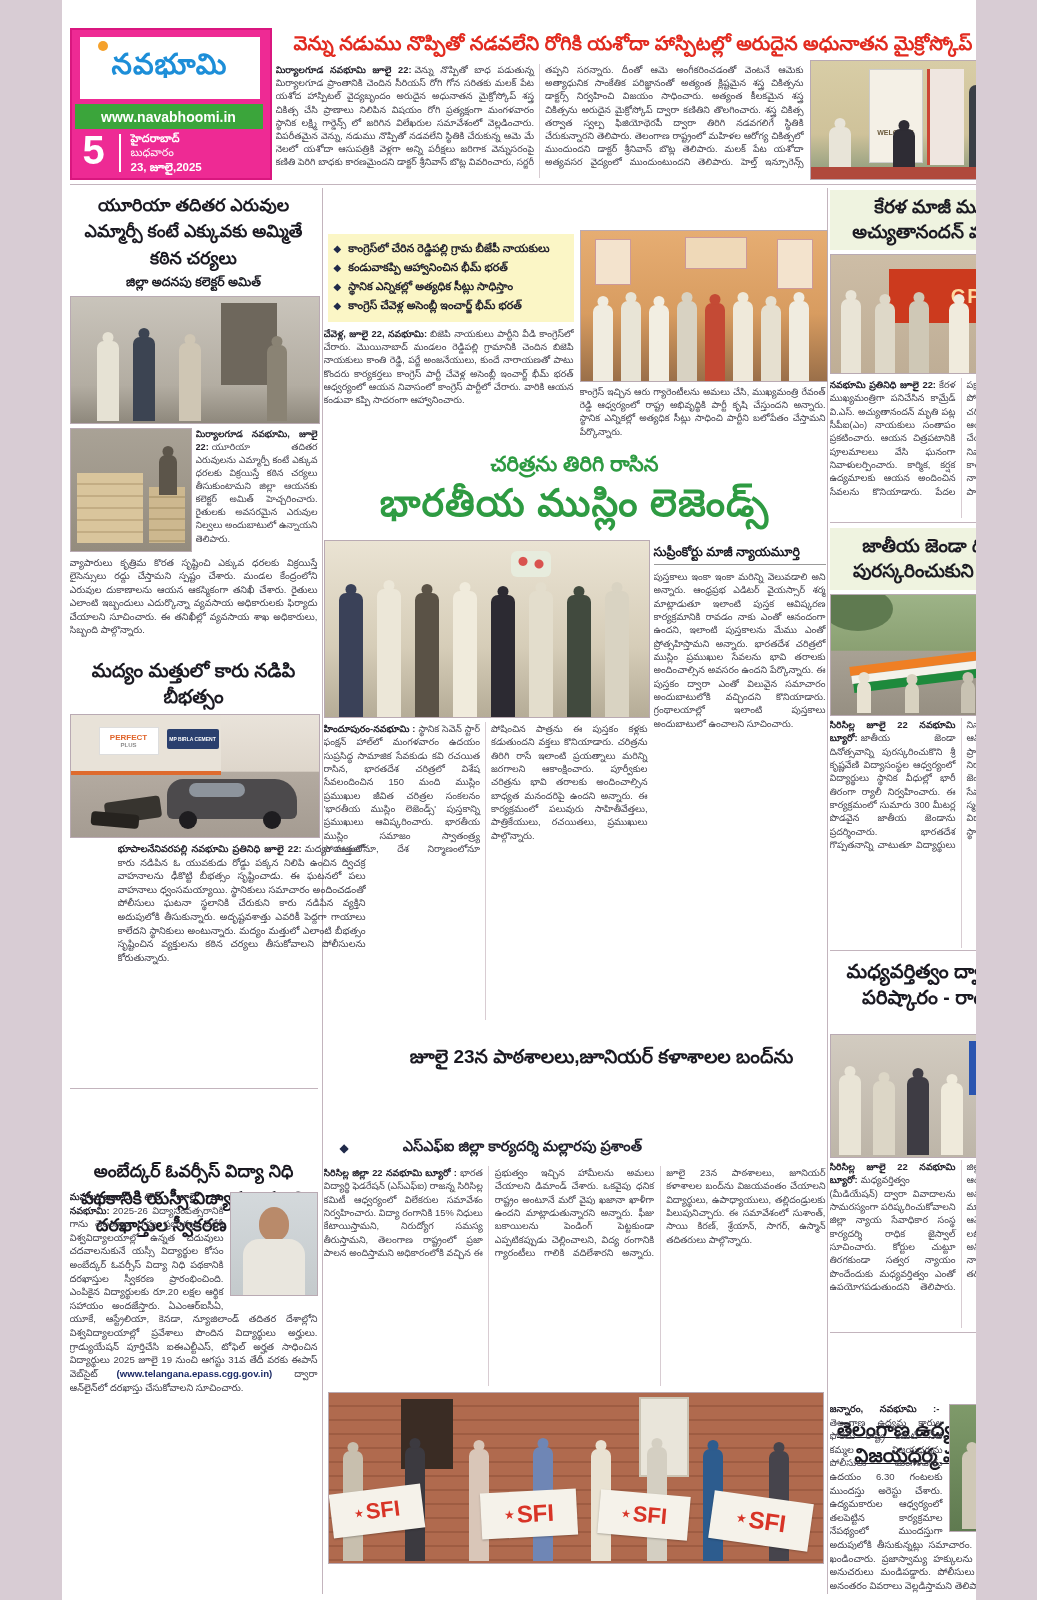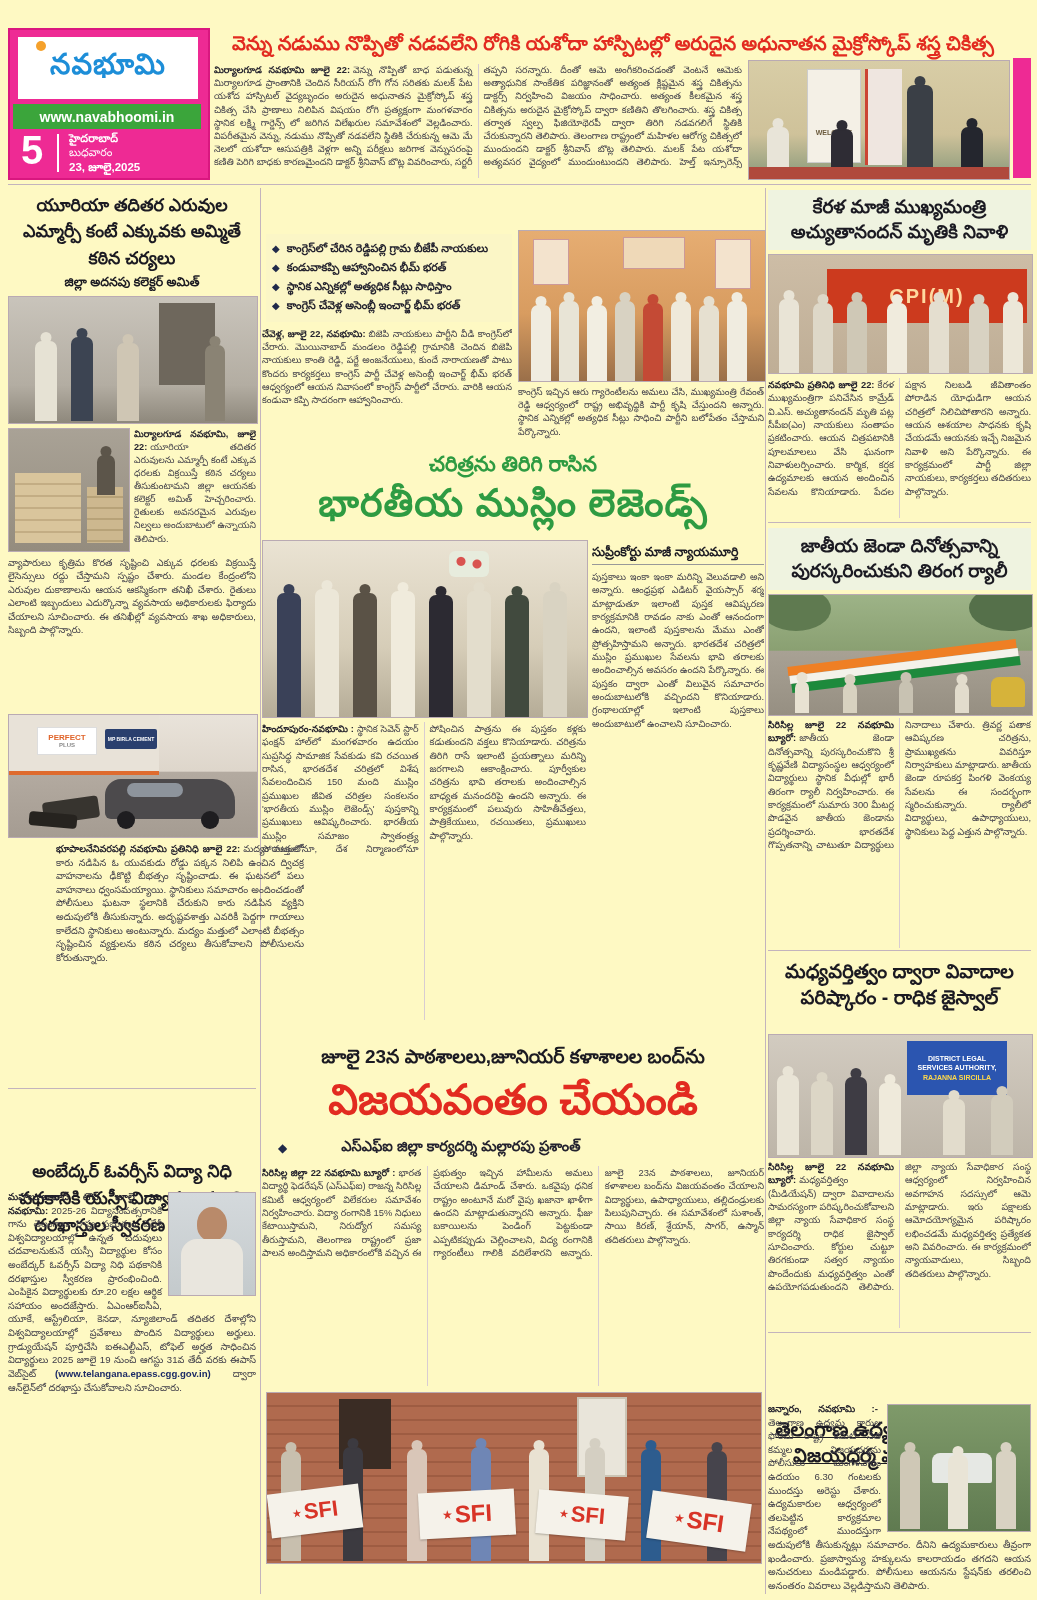--- a/index.html
+++ b/index.html
@@ -1,17 +1,17 @@
 <!DOCTYPE html>
 <html><head>
 <meta charset="utf-8">
 <style>
   html,body{margin:0;padding:0;}
   body{font-family:"Liberation Sans","DejaVu Sans",sans-serif;background:#d8ccd4;}
-  #page{position:relative;width:1037px;height:1600px;background:#fef9c3;overflow:hidden;margin:0 auto;}
+  #page{position:relative;width:914px;height:1600px;background:#ffffff;overflow:hidden;margin:0 auto;}
   .abs{position:absolute;}
   .hl{font-weight:bold;color:#1b1a22;text-align:center;line-height:1.35;}
   .red{color:#e22b20;}
   .green{color:#2e9b42;}
   .bodytxt{font-size:9.5px;line-height:1.42;color:#3f3d48;text-align:justify;overflow:hidden;}
   .bodytxt b{color:#26242e;margin-right:3px;}
   .cols2{column-count:2;column-gap:11px;column-rule:1px solid #d8ccd2;}
   .cols3{column-count:3;column-gap:12px;column-rule:1px solid #d8ccd2;}
   .vline{width:1px;background:#c3b4bd;}
   .hline{height:1px;background:#c3b4bd;}
@@ -80,20 +80,21 @@
   <div class="abs photo" style="left:8px;top:428px;width:120px;height:122px;background:linear-gradient(180deg,#a9a296,#948c7e);">
     <div class="abs" style="left:6px;top:44px;width:66px;height:70px;background:repeating-linear-gradient(180deg,#d9c59c 0 10px,#c3ad84 10px 12px);"></div>
     <div class="abs" style="left:78px;top:58px;width:36px;height:56px;background:repeating-linear-gradient(180deg,#cdb88f 0 9px,#b7a278 9px 11px);"></div>
     <div class="fg" style="left:88px;top:26px;width:18px;height:40px;background:#5c554a;"></div>
   </div>
   <div class="abs bodytxt" style="left:134px;top:428px;width:122px;height:122px;font-size:9.2px;">
     <b>మిర్యాలగూడ నవభూమి, జూలై 22:</b><span>యూరియా తదితర ఎరువులను ఎమ్మార్పీ కంటే ఎక్కువ ధరలకు విక్రయిస్తే కఠిన చర్యలు తీసుకుంటామని జిల్లా ఆయనకు కలెక్టర్ అమిత్ హెచ్చరించారు. రైతులకు అవసరమైన ఎరువుల నిల్వలు అందుబాటులో ఉన్నాయని తెలిపారు.</span>
   </div>
   <div class="abs bodytxt" style="left:8px;top:556px;width:248px;height:96px;">వ్యాపారులు కృత్రిమ కొరత సృష్టించి ఎక్కువ ధరలకు విక్రయిస్తే లైసెన్సులు రద్దు చేస్తామని స్పష్టం చేశారు. మండల కేంద్రంలోని ఎరువుల దుకాణాలను ఆయన ఆకస్మికంగా తనిఖీ చేశారు. రైతులు ఎలాంటి ఇబ్బందులు ఎదుర్కొన్నా వ్యవసాయ అధికారులకు ఫిర్యాదు చేయాలని సూచించారు. ఈ తనిఖీల్లో వ్యవసాయ శాఖ అధికారులు, సిబ్బంది పాల్గొన్నారు.</div>
 
+  <div class="abs hl" style="left:8px;top:658px;width:248px;font-size:19px;">మద్యం మత్తులో కారు నడిపి బీభత్సం</div>
   <div class="abs photo" style="left:8px;top:714px;width:248px;height:122px;background:linear-gradient(180deg,#e9e3da 0%,#ded6cb 46%,#b3aaa0 47%,#a59c92 100%);">
     <div class="abs" style="left:0;top:0;width:150px;height:56px;background:#e8e2d8;border-bottom:4px solid #df6b2e;"></div>
     <div class="abs" style="left:28px;top:12px;width:58px;height:26px;background:#fff;border:1px solid #ddd;display:flex;flex-direction:column;align-items:center;justify-content:center;line-height:1;">
       <span style="color:#e0642a;font-weight:bold;font-size:8px;">PERFECT</span>
       <span style="color:#8a8a8a;font-weight:bold;font-size:6px;">PLUS</span>
     </div>
     <div class="abs" style="left:96px;top:14px;width:52px;height:20px;background:#2a3f6e;border-radius:2px;display:flex;align-items:center;justify-content:center;">
       <span style="color:#fff;font-size:5px;font-weight:bold;">MP BIRLA CEMENT</span>
     </div>
     <div class="abs" style="left:96px;top:64px;width:130px;height:40px;background:#4c4a4c;border-radius:16px 22px 6px 6px;"></div>
@@ -167,22 +168,21 @@
     <div class="fg" style="left:204px;top:50px;width:24px;height:126px;background:#e3ddcc;"></div>
     <div class="fg" style="left:242px;top:54px;width:24px;height:122px;background:#414a3e;"></div>
     <div class="fg" style="left:280px;top:50px;width:24px;height:126px;background:#d9d3c2;"></div>
   </div>
   <div class="abs hl" style="left:592px;top:544px;width:172px;font-size:12.5px;text-align:left;border-bottom:1px solid #999;padding-bottom:3px;">సుప్రీంకోర్టు మాజీ న్యాయమూర్తి</div>
   <div class="abs bodytxt" style="left:592px;top:570px;width:172px;height:450px;font-size:9.4px;">పుస్తకాలు ఇంకా ఇంకా మరిన్ని వెలువడాలి అని అన్నారు. ఆంధ్రప్రభ ఎడిటర్ వైయస్సార్ శర్మ మాట్లాడుతూ ఇలాంటి పుస్తక ఆవిష్కరణ కార్యక్రమానికి రావడం నాకు ఎంతో ఆనందంగా ఉందని, ఇలాంటి పుస్తకాలను మేము ఎంతో ప్రోత్సహిస్తామని అన్నారు. భారతదేశ చరిత్రలో ముస్లిం ప్రముఖుల సేవలను భావి తరాలకు అందించాల్సిన అవసరం ఉందని పేర్కొన్నారు. ఈ పుస్తకం ద్వారా ఎంతో విలువైన సమాచారం అందుబాటులోకి వచ్చిందని కొనియాడారు. గ్రంథాలయాల్లో ఇలాంటి పుస్తకాలు అందుబాటులో ఉంచాలని సూచించారు.</div>
   <div class="abs bodytxt cols2" style="left:262px;top:722px;width:324px;height:298px;font-size:9.4px;">
     <b>హిందూపురం-నవభూమి :</b><span>స్థానిక సెవెన్ స్టార్ ఫంక్షన్ హాల్‌లో మంగళవారం ఉదయం సుప్రసిద్ధ సామాజిక సేవకుడు కవి రచయిత రాసిన, భారతదేశ చరిత్రలో విశేష సేవలందించిన 150 మంది ముస్లిం ప్రముఖుల జీవిత చరిత్రల సంకలనం 'భారతీయ ముస్లిం లెజెండ్స్' పుస్తకాన్ని ప్రముఖులు ఆవిష్కరించారు. భారతీయ ముస్లిం సమాజం స్వాతంత్ర్య పోరాటంలోనూ, దేశ నిర్మాణంలోనూ పోషించిన పాత్రను ఈ పుస్తకం కళ్లకు కడుతుందని వక్తలు కొనియాడారు. చరిత్రను తిరిగి రాసే ఇలాంటి ప్రయత్నాలు మరిన్ని జరగాలని ఆకాంక్షించారు. పూర్వీకుల చరిత్రను భావి తరాలకు అందించాల్సిన బాధ్యత మనందరిపై ఉందని అన్నారు. ఈ కార్యక్రమంలో పలువురు సాహితీవేత్తలు, పాత్రికేయులు, రచయితలు, ప్రముఖులు పాల్గొన్నారు.</span>
   </div>
 
-  <div class="abs hl" style="left:262px;top:1044px;width:502px;font-size:19px;">జూలై 23న పాఠశాలలు,జూనియర్ కళాశాలల బంద్‌ను</div>
-  <div class="abs hl red" style="left:262px;top:1072px;width:502px;font-size:42px;">విజయవంతం చేయండి</div>
+  <div class="abs hl" style="left:262px;top:1044px;width:502px;font-size:19px;padding-left:27px;">జూలై 23న పాఠశాలలు,జూనియర్ కళాశాలల బంద్‌ను</div>
   <div class="abs" style="left:278px;top:1138px;width:480px;display:flex;gap:10px;align-items:center;">
     <span class="dm" style="color:#202a4a;font-size:12px;">◆</span>
     <span style="font-weight:bold;font-size:14.5px;color:#23222e;margin-left:44px;">ఎస్ఎఫ్ఐ జిల్లా కార్యదర్శి మల్లారపు ప్రశాంత్</span>
   </div>
   <div class="abs bodytxt cols3" style="left:262px;top:1166px;width:502px;height:220px;font-size:9.4px;">
     <b>సిరిసిల్ల జిల్లా 22 నవభూమి బ్యూరో :</b><span>భారత విద్యార్థి ఫెడరేషన్ (ఎస్ఎఫ్ఐ) రాజన్న సిరిసిల్ల కమిటీ ఆధ్వర్యంలో విలేకరుల సమావేశం నిర్వహించారు. విద్యా రంగానికి 15% నిధులు కేటాయిస్తామని, నిరుద్యోగ సమస్య తీరుస్తామని, తెలంగాణ రాష్ట్రంలో ప్రజా పాలన అందిస్తామని అధికారంలోకి వచ్చిన ఈ ప్రభుత్వం ఇచ్చిన హామీలను అమలు చేయాలని డిమాండ్ చేశారు. ఒకవైపు ధనిక రాష్ట్రం అంటూనే మరో వైపు ఖజానా ఖాళీగా ఉందని మాట్లాడుతున్నారని అన్నారు. ఫీజు బకాయిలను పెండింగ్ పెట్టకుండా ఎప్పటికప్పుడు చెల్లించాలని, విద్య రంగానికి గ్యారంటీలు గాలికి వదిలేశారని అన్నారు. జూలై 23న పాఠశాలలు, జూనియర్ కళాశాలల బంద్‌ను విజయవంతం చేయాలని విద్యార్థులు, ఉపాధ్యాయులు, తల్లిదండ్రులకు పిలుపునిచ్చారు. ఈ సమావేశంలో సుశాంత్, సాయి కిరణ్, శ్రేయాన్, సాగర్, ఉస్మాన్ తదితరులు పాల్గొన్నారు.</span>
   </div>
   <div class="abs photo" style="left:266px;top:1392px;width:494px;height:170px;background:repeating-linear-gradient(180deg,#b06a4e 0 12px,#9e5c42 12px 14px);">
     <div class="abs" style="left:72px;top:6px;width:52px;height:70px;background:#3a2c24;"></div>
     <div class="abs" style="left:310px;top:4px;width:46px;height:76px;background:#e9e5da;border:2px solid #cbc4b4;"></div>

